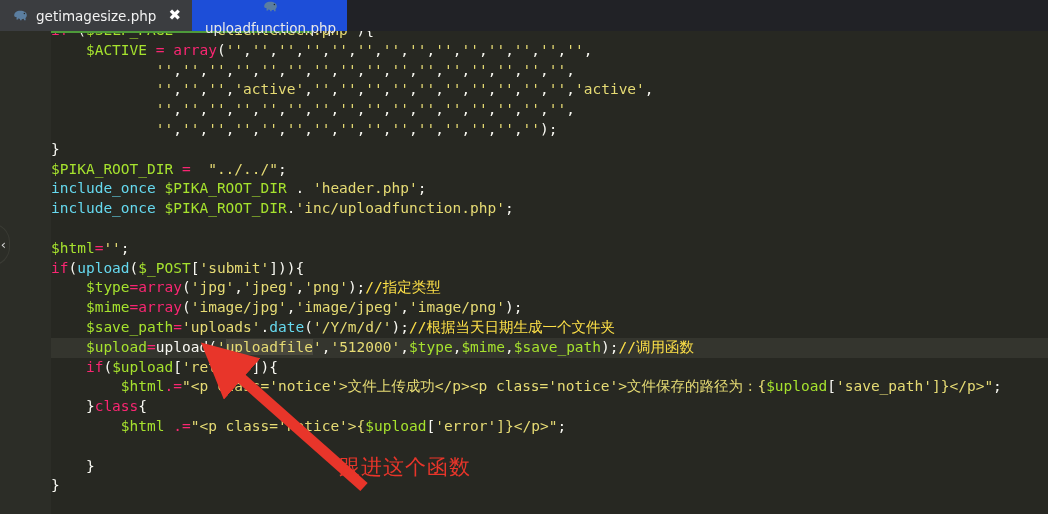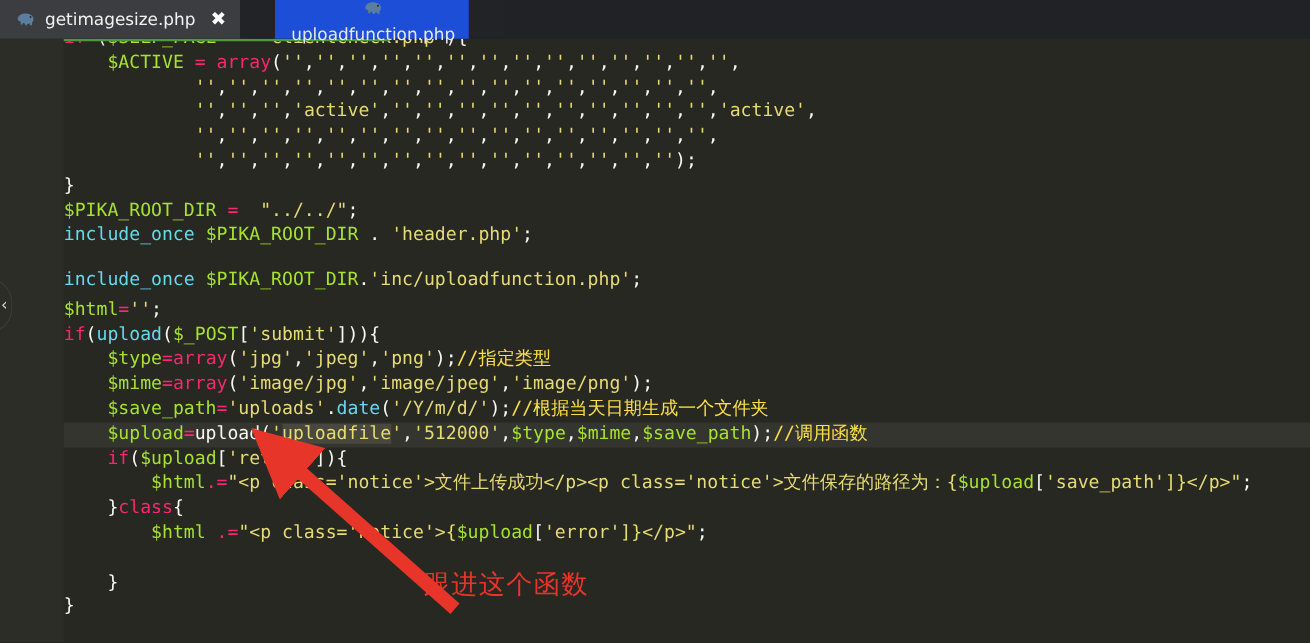--- a/index.html
+++ b/index.html
@@ -25,21 +25,20 @@
   .tabbar {
     position: absolute;
     top: 0; left: 0;
     width: 1048px;
     height: 31px;
     background: #21222490;
     background: #222326;
     display: flex;
     align-items: stretch;
     z-index: 5;
-    gap: 28px;
   }
   .tab {
     display: flex;
     align-items: center;
     gap: 7px;
     padding: 0 11px 0 13px;
     font-family: "DejaVu Sans", sans-serif;
     font-size: 13.5px;
     color: #dcdcdc;
     position: relative;
@@ -232,21 +231,21 @@
     <div class="code-area" id="code-area">
         <div class="ln" style="top: -10px;"><span class="num">10</span><span class="fold">–</span><span class="txt"><span class="c-kw">if </span><span class="c-pl">(</span><span class="c-var">$SELF_PAGE </span><span class="c-kw">== </span><span class="c-str">'clientcheck.php'</span><span class="c-pl">){</span></span></div>
         <div class="ln" style="top: 9.8px;"><span class="num">11</span><span class="txt"><span class="c-pl">    </span><span class="c-var">$ACTIVE </span><span class="c-kw">= </span><span class="c-kw">array</span><span class="c-pl">(</span><span class="c-str">''</span><span class="c-pl">,</span><span class="c-str">''</span><span class="c-pl">,</span><span class="c-str">''</span><span class="c-pl">,</span><span class="c-str">''</span><span class="c-pl">,</span><span class="c-str">''</span><span class="c-pl">,</span><span class="c-str">''</span><span class="c-pl">,</span><span class="c-str">''</span><span class="c-pl">,</span><span class="c-str">''</span><span class="c-pl">,</span><span class="c-str">''</span><span class="c-pl">,</span><span class="c-str">''</span><span class="c-pl">,</span><span class="c-str">''</span><span class="c-pl">,</span><span class="c-str">''</span><span class="c-pl">,</span><span class="c-str">''</span><span class="c-pl">,</span><span class="c-str">''</span><span class="c-pl">,</span></span></div>
         <div class="ln" style="top: 29.6px;"><span class="num"></span><span class="txt"><span class="c-pl">            </span><span class="c-str">''</span><span class="c-pl">,</span><span class="c-str">''</span><span class="c-pl">,</span><span class="c-str">''</span><span class="c-pl">,</span><span class="c-str">''</span><span class="c-pl">,</span><span class="c-str">''</span><span class="c-pl">,</span><span class="c-str">''</span><span class="c-pl">,</span><span class="c-str">''</span><span class="c-pl">,</span><span class="c-str">''</span><span class="c-pl">,</span><span class="c-str">''</span><span class="c-pl">,</span><span class="c-str">''</span><span class="c-pl">,</span><span class="c-str">''</span><span class="c-pl">,</span><span class="c-str">''</span><span class="c-pl">,</span><span class="c-str">''</span><span class="c-pl">,</span><span class="c-str">''</span><span class="c-pl">,</span><span class="c-str">''</span><span class="c-pl">,</span><span class="c-str">''</span><span class="c-pl">,</span></span></div>
         <div class="ln" style="top: 49.4px;"><span class="num"></span><span class="txt"><span class="c-pl">            </span><span class="c-str">''</span><span class="c-pl">,</span><span class="c-str">''</span><span class="c-pl">,</span><span class="c-str">''</span><span class="c-pl">,</span><span class="c-str">'active'</span><span class="c-pl">,</span><span class="c-str">''</span><span class="c-pl">,</span><span class="c-str">''</span><span class="c-pl">,</span><span class="c-str">''</span><span class="c-pl">,</span><span class="c-str">''</span><span class="c-pl">,</span><span class="c-str">''</span><span class="c-pl">,</span><span class="c-str">''</span><span class="c-pl">,</span><span class="c-str">''</span><span class="c-pl">,</span><span class="c-str">''</span><span class="c-pl">,</span><span class="c-str">''</span><span class="c-pl">,</span><span class="c-str">''</span><span class="c-pl">,</span><span class="c-str">'active'</span><span class="c-pl">,</span></span></div>
         <div class="ln" style="top: 69.2px;"><span class="num"></span><span class="txt"><span class="c-pl">            </span><span class="c-str">''</span><span class="c-pl">,</span><span class="c-str">''</span><span class="c-pl">,</span><span class="c-str">''</span><span class="c-pl">,</span><span class="c-str">''</span><span class="c-pl">,</span><span class="c-str">''</span><span class="c-pl">,</span><span class="c-str">''</span><span class="c-pl">,</span><span class="c-str">''</span><span class="c-pl">,</span><span class="c-str">''</span><span class="c-pl">,</span><span class="c-str">''</span><span class="c-pl">,</span><span class="c-str">''</span><span class="c-pl">,</span><span class="c-str">''</span><span class="c-pl">,</span><span class="c-str">''</span><span class="c-pl">,</span><span class="c-str">''</span><span class="c-pl">,</span><span class="c-str">''</span><span class="c-pl">,</span><span class="c-str">''</span><span class="c-pl">,</span><span class="c-str">''</span><span class="c-pl">,</span></span></div>
         <div class="ln" style="top: 89px;"><span class="num"></span><span class="txt"><span class="c-pl">            </span><span class="c-str">''</span><span class="c-pl">,</span><span class="c-str">''</span><span class="c-pl">,</span><span class="c-str">''</span><span class="c-pl">,</span><span class="c-str">''</span><span class="c-pl">,</span><span class="c-str">''</span><span class="c-pl">,</span><span class="c-str">''</span><span class="c-pl">,</span><span class="c-str">''</span><span class="c-pl">,</span><span class="c-str">''</span><span class="c-pl">,</span><span class="c-str">''</span><span class="c-pl">,</span><span class="c-str">''</span><span class="c-pl">,</span><span class="c-str">''</span><span class="c-pl">,</span><span class="c-str">''</span><span class="c-pl">,</span><span class="c-str">''</span><span class="c-pl">,</span><span class="c-str">''</span><span class="c-pl">,</span><span class="c-str">''</span><span class="c-pl">);</span></span></div>
         <div class="ln" style="top: 108.8px;"><span class="num">12</span><span class="txt"><span class="c-pl">}</span></span></div>
         <div class="ln" style="top: 128.6px;"><span class="num">13</span><span class="txt"><span class="c-var">$PIKA_ROOT_DIR </span><span class="c-kw">= </span><span class="c-str"> "../../"</span><span class="c-pl">;</span></span></div>
         <div class="ln" style="top: 148.4px;"><span class="num">14</span><span class="txt"><span class="c-fn">include_once </span><span class="c-var">$PIKA_ROOT_DIR </span><span class="c-pl">. </span><span class="c-str">'header.php'</span><span class="c-pl">;</span></span></div>
-        <div class="ln" style="top: 168.2px; margin-top: 16px;"><span class="num">15</span><span class="txt"><span class="c-fn">include_once </span><span class="c-var">$PIKA_ROOT_DIR</span><span class="c-pl">.</span><span class="c-str">'inc/uploadfunction.php'</span><span class="c-pl">;</span></span></div>
+        <div class="ln" style="top: 168.2px;"><span class="num">15</span><span class="txt"><span class="c-fn">include_once </span><span class="c-var">$PIKA_ROOT_DIR</span><span class="c-pl">.</span><span class="c-str">'inc/uploadfunction.php'</span><span class="c-pl">;</span></span></div>
         <div class="ln" style="top: 188px;"><span class="num">16</span><span class="txt"></span></div>
         <div class="ln" style="top: 207.8px; padding-left: 11px;"><span class="num">17</span><span class="txt"><span class="c-var">$html</span><span class="c-kw">=</span><span class="c-str">''</span><span class="c-pl">;</span></span></div>
         <div class="ln" style="top: 227.6px;"><span class="num">18</span><span class="fold">–</span><span class="txt"><span class="c-kw">if</span><span class="c-pl">(</span><span class="c-fn">upload</span><span class="c-pl">(</span><span class="c-var">$_POST</span><span class="c-pl">[</span><span class="c-str">'submit'</span><span class="c-pl">])){</span></span></div>
         <div class="ln" style="top: 247.4px;"><span class="num">19</span><span class="txt"><span class="c-pl">    </span><span class="c-var">$type</span><span class="c-kw">=</span><span class="c-kw">array</span><span class="c-pl">(</span><span class="c-str">'jpg'</span><span class="c-pl">,</span><span class="c-str">'jpeg'</span><span class="c-pl">,</span><span class="c-str">'png'</span><span class="c-pl">);</span><span class="c-com">//指定类型</span></span></div>
         <div class="ln" style="top: 267.2px;"><span class="num">20</span><span class="txt"><span class="c-pl">    </span><span class="c-var">$mime</span><span class="c-kw">=</span><span class="c-kw">array</span><span class="c-pl">(</span><span class="c-str">'image/jpg'</span><span class="c-pl">,</span><span class="c-str">'image/jpeg'</span><span class="c-pl">,</span><span class="c-str">'image/png'</span><span class="c-pl">);</span></span></div>
         <div class="ln" style="top: 287px;"><span class="num">21</span><span class="txt"><span class="c-pl">    </span><span class="c-var">$save_path</span><span class="c-kw">=</span><span class="c-str">'uploads'</span><span class="c-pl">.</span><span class="c-fn">date</span><span class="c-pl">(</span><span class="c-str">'/Y/m/d/'</span><span class="c-pl">);</span><span class="c-com">//根据当天日期生成一个文件夹</span></span></div>
         <div class="ln hl" style="top: 306.8px;"><span class="num">22</span><span class="txt"><span class="c-pl">    </span><span class="c-var">$upload</span><span class="c-kw">=</span><span class="c-pl">upload</span><span class="c-pl">(</span><span class="c-str">'</span><span class="sel">uploadfile</span><span class="c-str">'</span><span class="c-pl">,</span><span class="c-str">'512000'</span><span class="c-pl">,</span><span class="c-var">$type</span><span class="c-pl">,</span><span class="c-var">$mime</span><span class="c-pl">,</span><span class="c-var">$save_path</span><span class="c-pl">);</span><span class="c-com">//调用函数</span></span></div>
         <div class="ln" style="top: 326.6px;"><span class="num">23</span><span class="fold">–</span><span class="txt"><span class="c-pl">    </span><span class="c-kw">if</span><span class="c-pl">(</span><span class="c-var">$upload</span><span class="c-pl">[</span><span class="c-str">'return'</span><span class="c-pl">]){</span></span></div>
         <div class="ln" style="top: 346.4px;"><span class="num">24</span><span class="txt"><span class="c-pl">        </span><span class="c-var">$html</span><span class="c-kw">.=</span><span class="c-str">"&lt;p class='notice'&gt;文件上传成功&lt;/p&gt;&lt;p class='notice'&gt;文件保存的路径为：{</span><span class="c-var">$upload</span><span class="c-pl">[</span><span class="c-str">'save_path'</span><span class="c-str">]}&lt;/p&gt;"</span><span class="c-pl">;</span></span></div>
         <div class="ln" style="top: 366.2px;"><span class="num">25</span><span class="fold">–</span><span class="txt"><span class="c-pl">    }</span><span class="c-kw">class</span><span class="c-pl">{</span></span></div>

